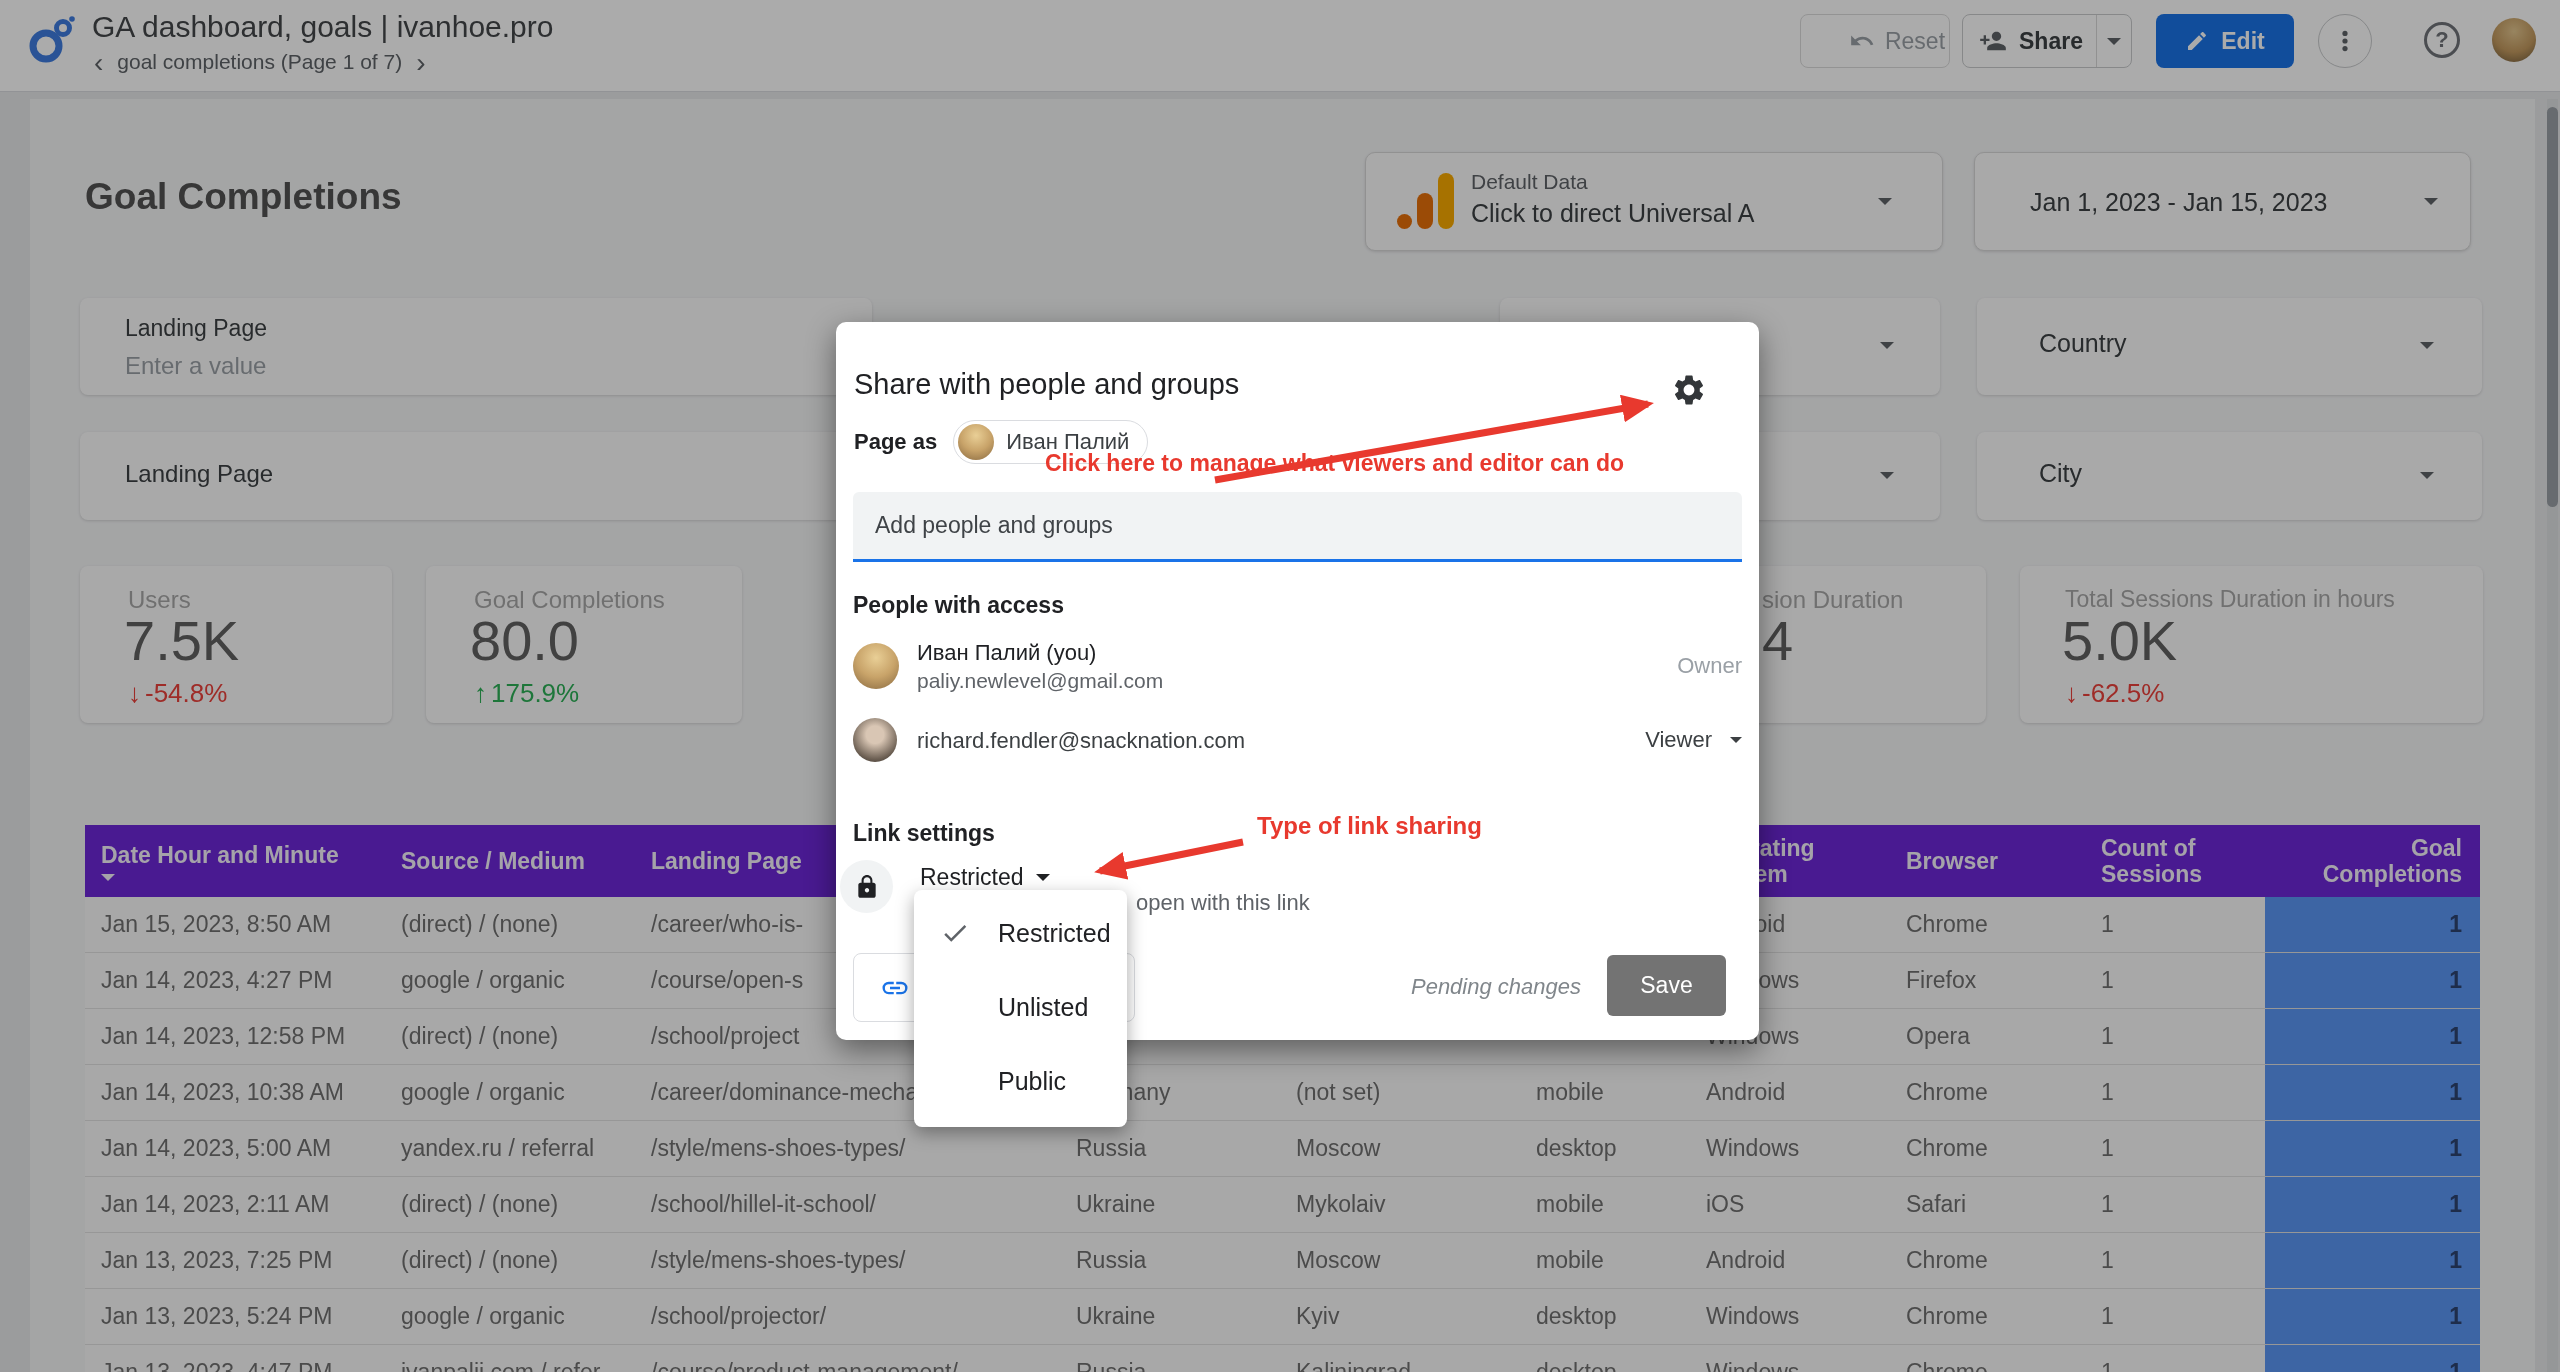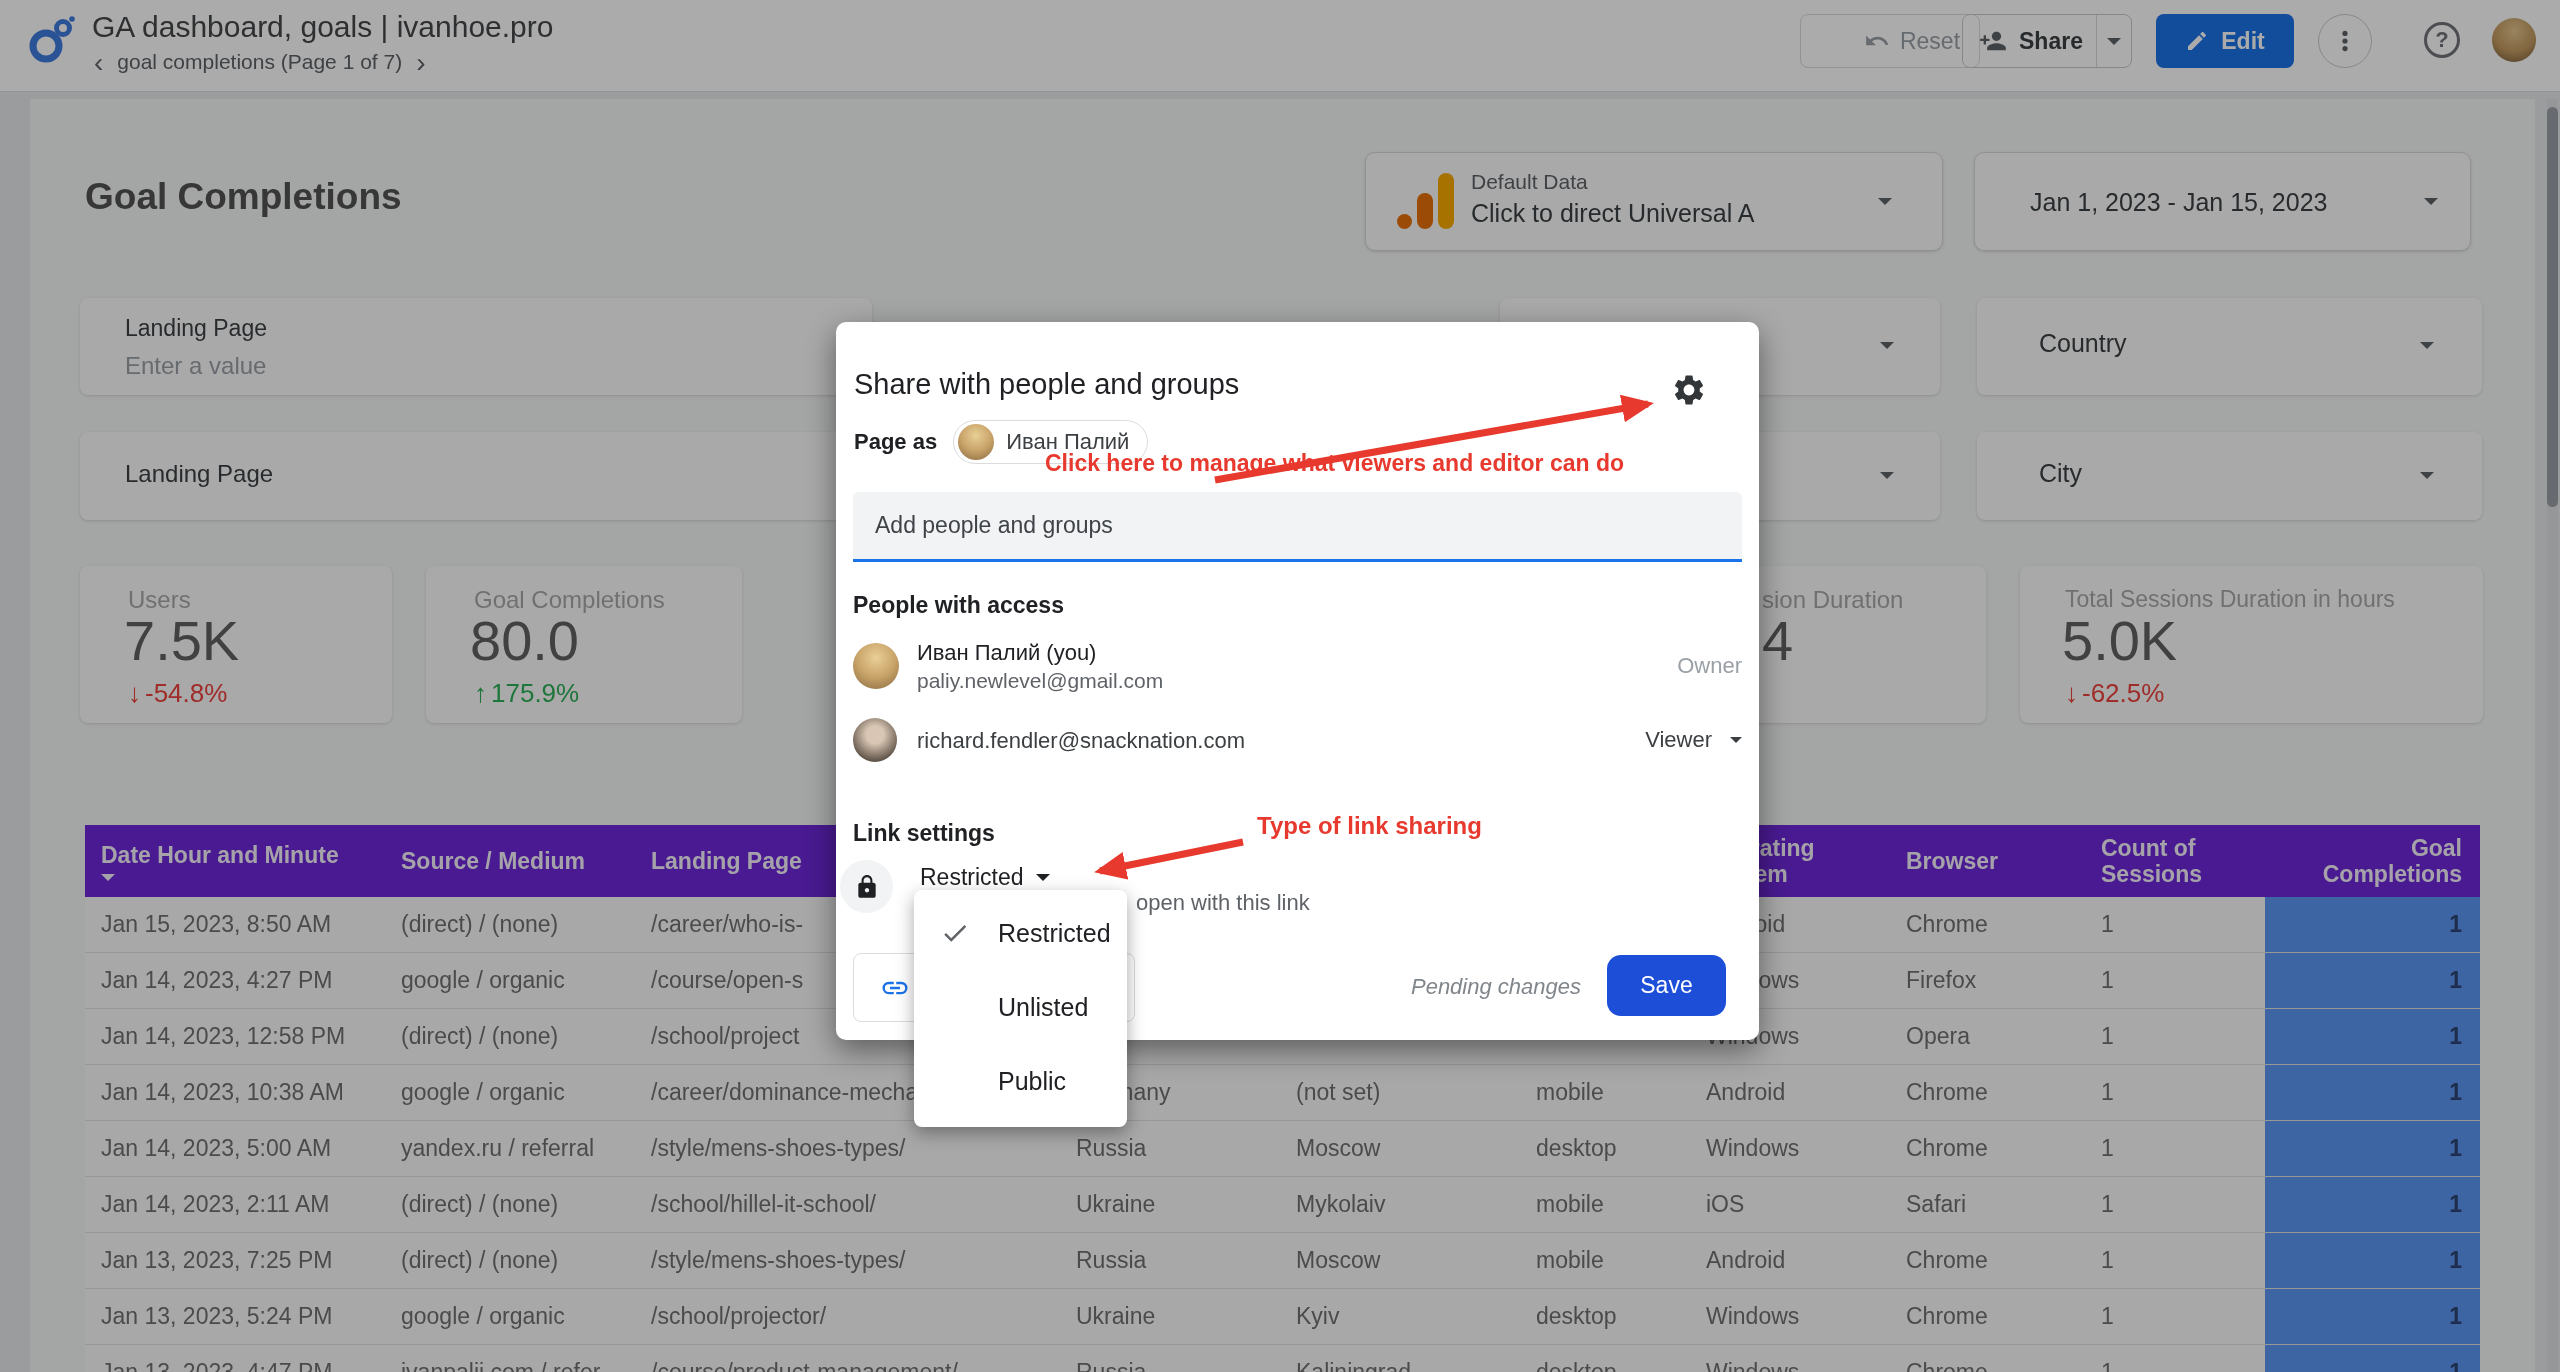--- a/index.html
+++ b/index.html
@@ -4,21 +4,21 @@
 <style>
   html,body{margin:0;padding:0;background:#e7e9eb;font-family:"Liberation Sans","DejaVu Sans",sans-serif;}
   .stage{position:relative;width:2560px;height:1372px;overflow:hidden;background:#e7e9eb;}
   .abs{position:absolute;}
   
   .appbar{position:absolute;left:0;top:0;width:2560px;height:91px;background:#ffffff;border-bottom:1px solid #dadce0;}
   .app-title{position:absolute;left:92px;top:10px;font-size:30px;color:#44474a;white-space:nowrap;}
   .crumb{position:absolute;left:94px;top:50px;display:flex;align-items:center;gap:14px;font-size:21px;color:#5f6368;}
   .crumb .chv{font-size:28px;line-height:21px;color:#5f6368;}
   .btn{position:absolute;display:flex;align-items:center;justify-content:center;border-radius:8px;box-sizing:border-box;}
-  .btn-reset{left:1800px;top:14px;width:180px;height:54px;border:1px solid #dcdcdc;color:#9aa0a6;font-size:23px;gap:10px;padding-left:44px;}
+  .btn-reset{left:1800px;top:14px;width:150px;height:54px;border:1px solid #dcdcdc;color:#9aa0a6;font-size:23px;gap:10px;padding-left:44px;}
   .btn-share{left:1962px;top:14px;width:170px;height:54px;border:1px solid #c9cbcd;color:#3c4043;font-size:23px;font-weight:bold;justify-content:flex-start;padding-left:16px;}
   .share-caret-zone{position:absolute;right:0;top:0;width:34px;height:100%;border-left:1px solid #d8d8d8;display:flex;align-items:center;justify-content:center;}
   .btn-edit{left:2156px;top:14px;width:138px;height:54px;background:#1a73e8;color:#fff;font-size:23px;font-weight:bold;gap:12px;}
   .circle-btn{position:absolute;border:1px solid #c9cbcd;border-radius:50%;display:flex;align-items:center;justify-content:center;}
   .help-circle{position:absolute;left:2424px;top:22px;width:36px;height:36px;border:3px solid #70747a;border-radius:50%;display:flex;align-items:center;justify-content:center;font-size:22px;font-weight:bold;color:#70747a;box-sizing:border-box;}
   .avatar{border-radius:50%;}
   .av-top{background:radial-gradient(circle at 50% 30%,#e3c68f 0%,#c2995f 55%,#6f5a3a 100%);}
   .av-ivan{background:radial-gradient(circle at 50% 32%,#e9cf96 0%,#c8a369 50%,#87683f 100%);}
   .av-rich{background:radial-gradient(circle at 50% 38%,#d9c6b4 25%,#6b5e52 70%,#2e2a25 100%);}
   .caret{width:0;height:0;border:7px solid transparent;border-top-color:#5f6368;border-bottom-width:0;}
@@ -61,21 +61,21 @@
   .prow{position:absolute;left:17px;width:889px;display:flex;align-items:center;}
   .pname{font-size:22px;color:#202124;line-height:28px;}
   .pemail{font-size:21px;color:#5f6368;line-height:27px;}
   .prole{margin-left:auto;font-size:22px;}
   .lockcirc{position:absolute;left:4px;top:538px;width:53px;height:53px;border-radius:50%;background:#f1f3f4;display:flex;align-items:center;justify-content:center;}
   .trigger{position:absolute;left:84px;top:540px;height:30px;display:flex;align-items:center;gap:12px;font-size:23px;font-weight:500;color:#202124;}
   .trigger .caret{border-top-color:#202124;}
   .hint{position:absolute;left:300px;top:568px;font-size:22px;color:#5f6368;white-space:nowrap;}
   .linkbtn{position:absolute;left:17px;top:631px;width:282px;height:69px;border:1.5px solid #dadce0;border-radius:8px;display:flex;align-items:center;padding-left:26px;box-sizing:border-box;background:#fff;}
   .pending{position:absolute;right:178px;top:652px;font-size:22px;font-style:italic;color:#80868b;white-space:nowrap;}
-  .savebtn{position:absolute;left:771px;top:633px;width:119px;height:61px;background:#1d4ed8;border-radius:14px;color:#fff;font-size:23px;font-weight:500;display:flex;align-items:center;justify-content:center;}
+  .savebtn{position:absolute;left:771px;top:633px;width:119px;height:61px;background:#737373;border-radius:6px;color:#fff;font-size:23px;font-weight:500;display:flex;align-items:center;justify-content:center;}
   
   .menu{position:absolute;left:914px;top:890px;width:213px;height:237px;background:#fff;border-radius:8px;box-shadow:0 6px 18px rgba(0,0,0,.35);z-index:30;padding-top:6px;box-sizing:border-box;}
   .menu-item{position:relative;height:74px;display:flex;align-items:center;padding-left:84px;font-size:25px;color:#202124;}
   .menu-item .chk{position:absolute;left:26px;top:22px;}
   
   .note{position:absolute;z-index:40;font-size:23px;font-weight:bold;color:#e8392e;white-space:nowrap;}
   .ann-svg{position:absolute;left:0;top:0;z-index:40;pointer-events:none;}
   
   .ga{position:relative;width:58px;height:58px;}
   .ga .b1{position:absolute;left:0;bottom:2px;width:15px;height:15px;border-radius:50%;background:#e8710a;}

